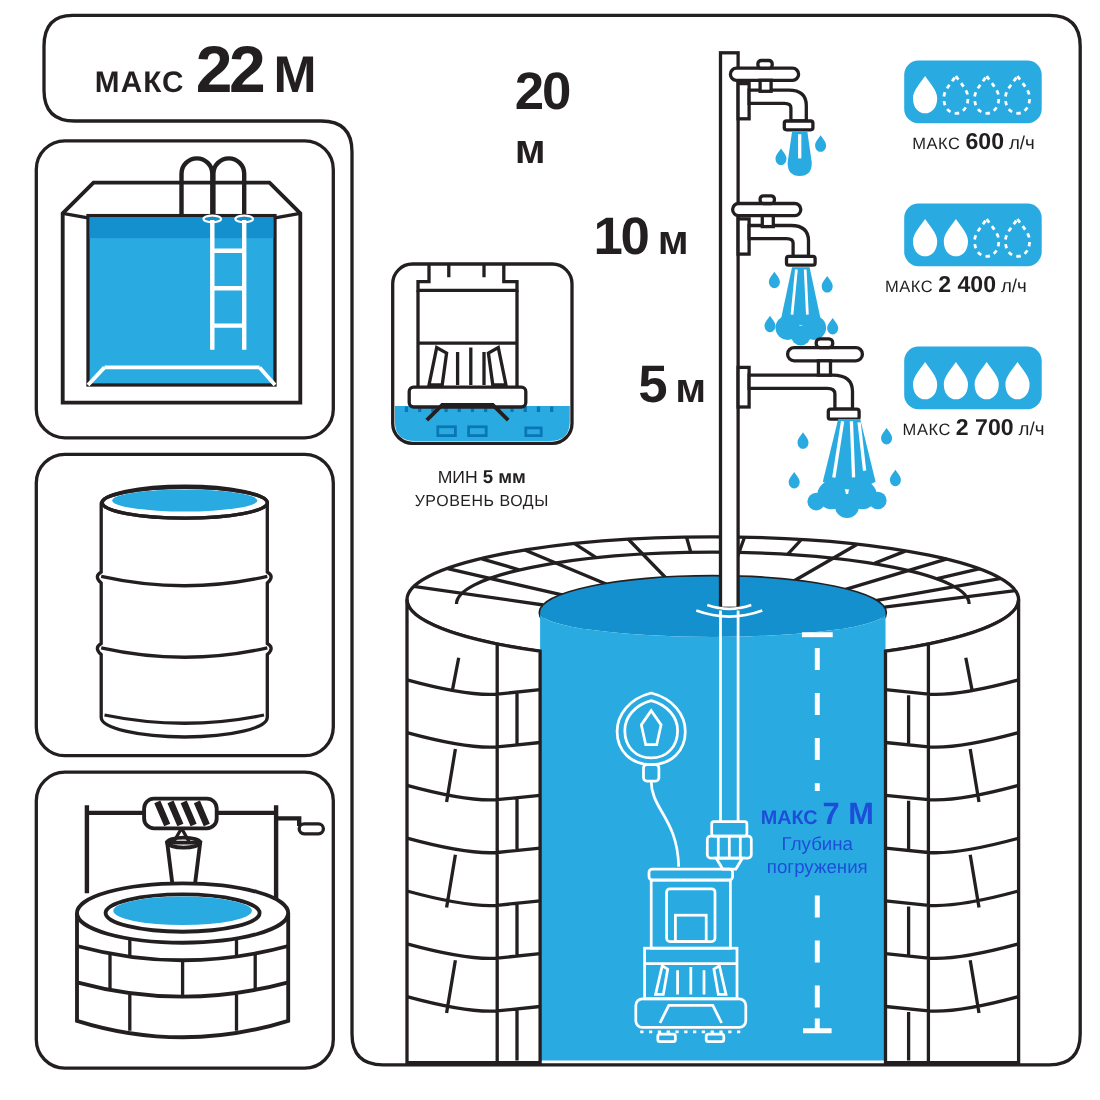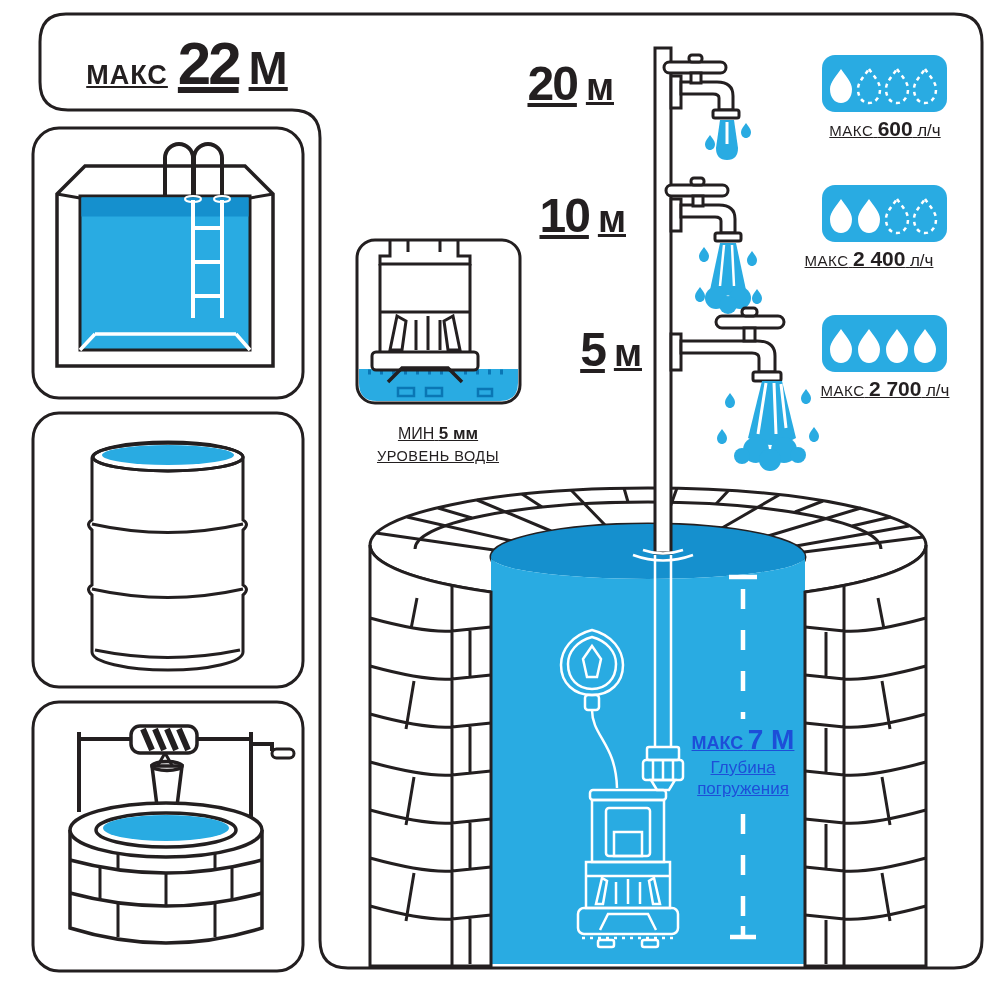--- a/index.html
+++ b/index.html
@@ -1,19 +1,19 @@
 <!DOCTYPE html>
 <html><head>
 <meta charset="utf-8">
 <style>
   html,body{margin:0;padding:0;background:#fff;}
   .stage{position:relative;width:1000px;height:1000px;background:#fff;overflow:hidden;
          font-family:"Liberation Sans","DejaVu Sans",sans-serif;color:#231f20;}
   .stage svg{position:absolute;left:0;top:0;}
-  .txt{position:absolute;line-height:1;white-space:nowrap;text-decoration:underline;}
+  .txt{position:absolute;line-height:1;white-space:nowrap;}
   
   .tab-text{left:56px;top:34px;width:262px;height:62px;display:flex;align-items:baseline;gap:10px;justify-content:center;}
   .tab-text .lbl{font-size:27px;font-weight:700;letter-spacing:1px;}
   .tab-text .val{font-size:60px;font-weight:700;letter-spacing:-3px;}
   .tab-text .unit{font-size:47px;font-weight:700;}
   
   .hlabel{width:182px;text-align:right;display:flex;justify-content:flex-end;align-items:baseline;gap:9px;}
   .hlabel .v{font-size:48px;font-weight:700;letter-spacing:-2px;}
   .hlabel .u{font-size:38px;font-weight:700;}
   
@@ -263,21 +263,21 @@
     <path d="M743,926 V936 M730,937 H756"></path>
   </g>
 </svg>
 
 <div class="txt tab-text">
   <span class="lbl">МАКС</span>
   <span class="val">22</span>
   <span class="unit">М</span>
 </div>
 
-<div class="txt hlabel" style="left:432px;top:60px;">
+<div class="txt hlabel" style="left:468px;top:60px;flex-direction:column;">
   <span class="v">20</span>
   <span class="u">м</span>
 </div>
 <div class="txt hlabel" style="left:444px;top:192px;text-align:center;">
   <span class="v">10</span>
   <span class="u">м</span>
 </div>
 <div class="txt hlabel" style="left:460px;top:326px;">
   <span class="v">5</span>
   <span class="u">м</span>

